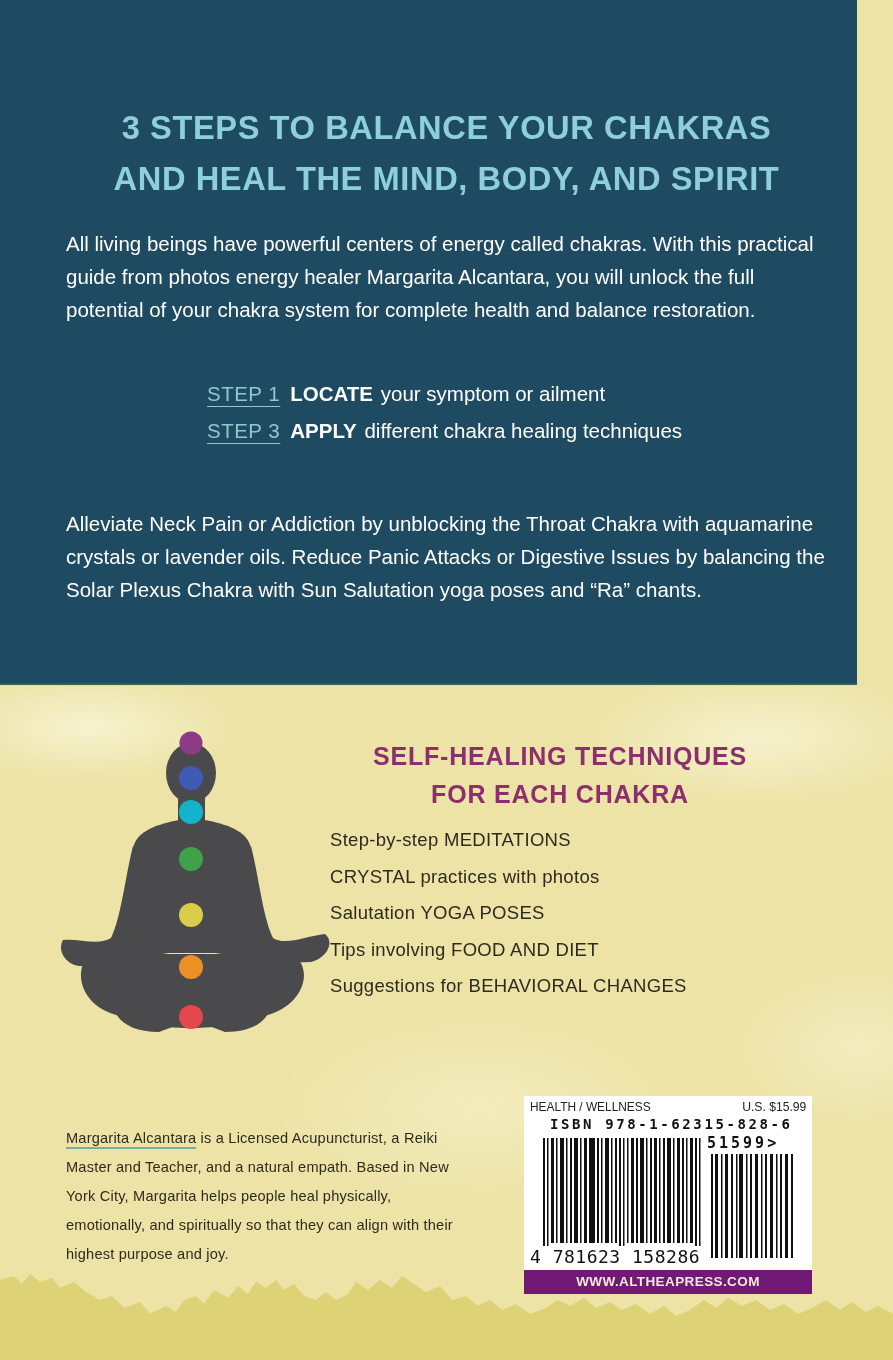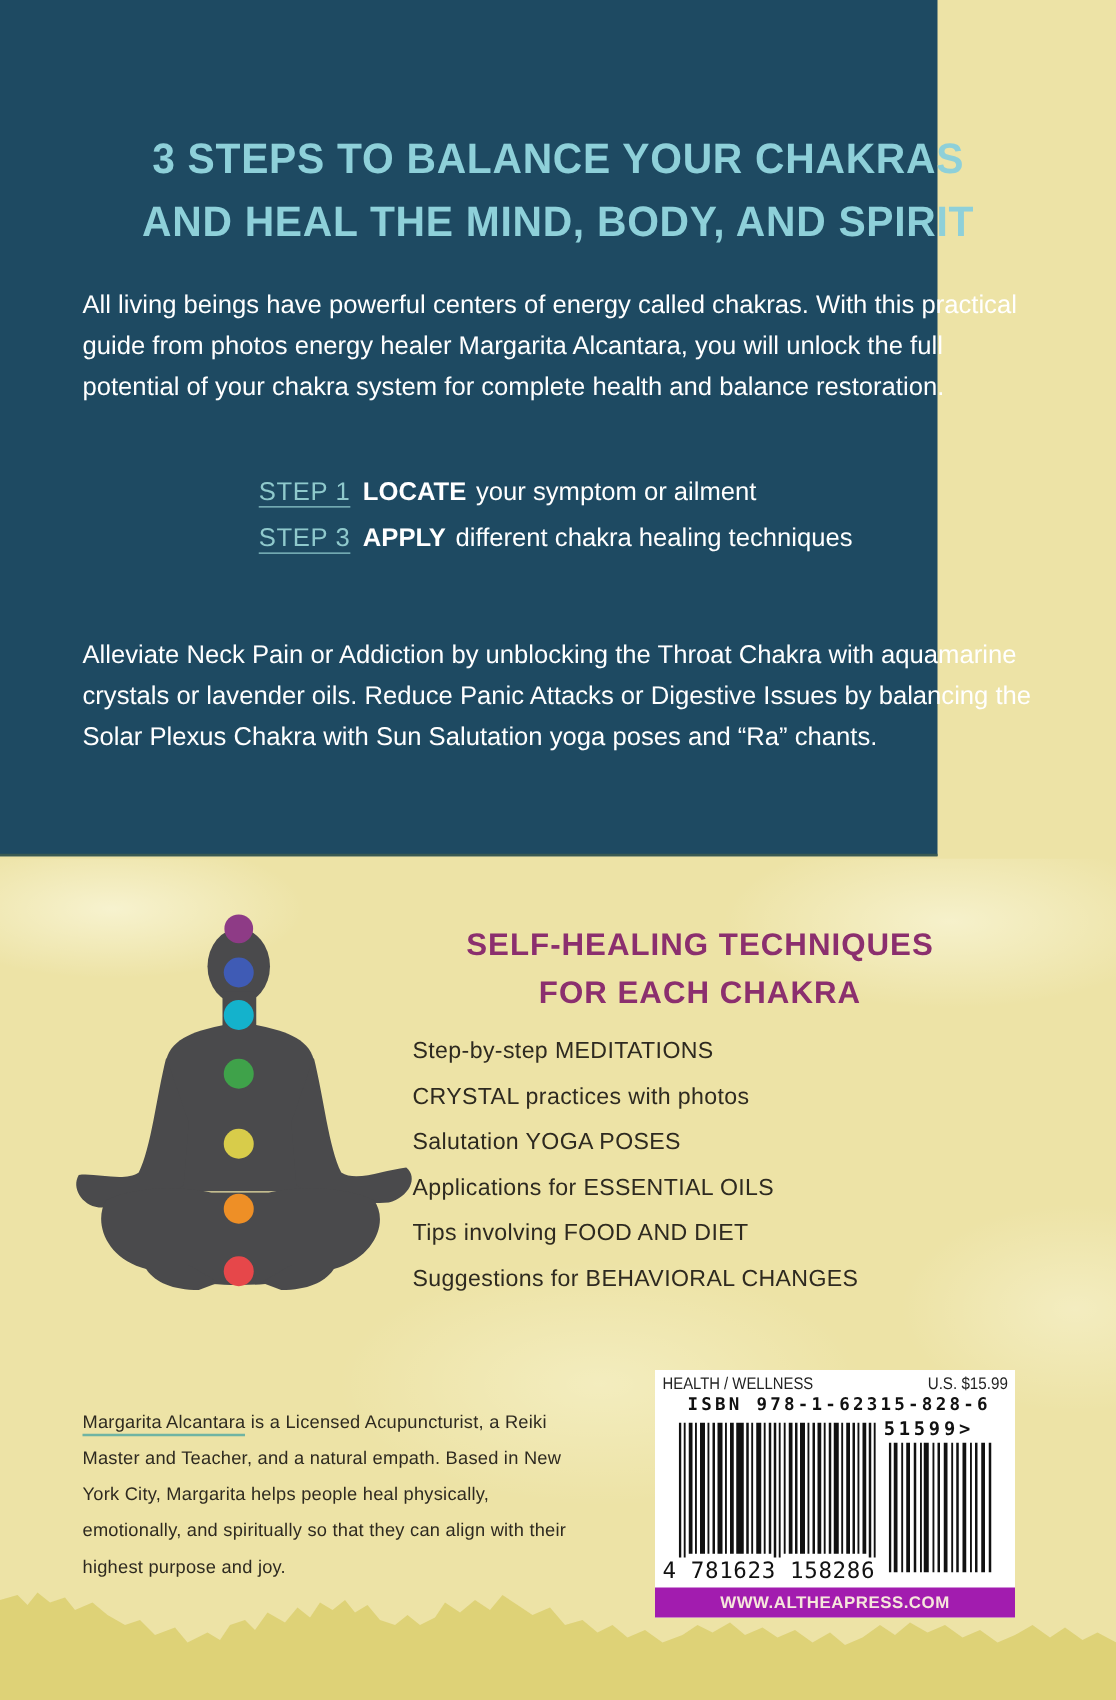--- a/index.html
+++ b/index.html
@@ -1,21 +1,21 @@
 <!DOCTYPE html>
 <html><head>
   <meta charset="utf-8">
   <style>
     * { box-sizing: border-box; margin: 0; padding: 0; }
     html, body { width: 893px; height: 1360px; overflow: hidden; }
     body { position: relative; font-family: "DejaVu Sans", sans-serif; background: #ede3a6; }
 
     
     .top-panel {
-      position: absolute; left: 0; top: 0; width: 750px; height: 685px;
+      position: absolute; left: 0; top: 0; width: 857px; height: 685px;
       background: #1e4a62;
       border-bottom: 2px solid #3a5a52;
     }
     .headline {
       position: absolute; left: 0; top: 102px; width: 893px;
       text-align: center; color: #8ed0d9;
       font-family: "Liberation Sans", sans-serif; font-weight: bold;
       font-size: 34px; line-height: 51px; letter-spacing: 0.6px;
       transform: scaleX(0.96);
     }
@@ -79,21 +79,21 @@
     }
     .bc-category { position: absolute; left: 6px; top: 3px; font-family: "Liberation Sans", sans-serif; font-size: 13.5px; color: #222; transform: scaleX(0.88); transform-origin: left; }
     .bc-price { position: absolute; right: 6px; top: 3px; font-family: "Liberation Sans", sans-serif; font-size: 13.5px; color: #222; transform: scaleX(0.9); transform-origin: right; }
     .bc-isbn { position: absolute; left: 26px; top: 20px; font-family: "DejaVu Sans Mono", monospace; font-weight: bold; font-size: 14px; letter-spacing: 2.6px; color: #111; }
     .bc-addon-num { position: absolute; left: 183px; top: 38px; font-family: "DejaVu Sans Mono", monospace; font-weight: bold; font-size: 15px; letter-spacing: 3px; color: #111; }
     .bc-main { position: absolute; left: 19px; top: 42px; width: 158px; height: 115px; }
     .bc-addon { position: absolute; left: 187px; top: 58px; width: 84px; height: 104px; }
     .bc-digits { position: absolute; left: 6px; top: 150px; font-family: "DejaVu Sans Mono", monospace; font-size: 18px; color: #111; letter-spacing: 0.5px; background: #fff; padding-right: 2px; }
     .bc-url {
       position: absolute; left: 0; top: 174px; width: 288px; height: 24px;
-      background: #a21caf; color: #f6e6dc; text-align: center;
+      background: #701a75; color: #f6e6dc; text-align: center;
       font-family: "Liberation Sans", sans-serif; font-weight: bold; font-size: 13.5px; line-height: 24px; letter-spacing: 0.4px;
     }
 
     .foliage { position: absolute; left: 0; top: 1270px; width: 893px; height: 90px; }
   </style>
 </head>
 <body>
 
 <section class="top-panel">
   <h1 class="headline">
@@ -153,21 +153,20 @@
 </svg>
 
 <h2 class="features-title">
   <span>SELF-HEALING TECHNIQUES</span>
   <span>FOR EACH CHAKRA</span>
 </h2>
 <ul class="features-list">
   <li>Step-by-step MEDITATIONS</li>
   <li>CRYSTAL practices with photos</li>
   <li>Salutation YOGA POSES</li>
-  <li>Applications for ESSENTIAL OILS</li>
   <li>Tips involving FOOD AND DIET</li>
   <li>Suggestions for BEHAVIORAL CHANGES</li>
 </ul>
 
 <p class="bio"><span class="bio-name">Margarita Alcantara</span><span> is a Licensed Acupuncturist, a Reiki Master and Teacher, and a natural empath. Based in New York City, Margarita helps people heal physically, emotionally, and spiritually so that they can align with their highest purpose and joy.</span></p>
 
 <div class="barcode-box">
   <span class="bc-category">HEALTH / WELLNESS</span>
   <span class="bc-price">U.S. $15.99</span>
   <span class="bc-isbn">ISBN 978-1-62315-828-6</span>

